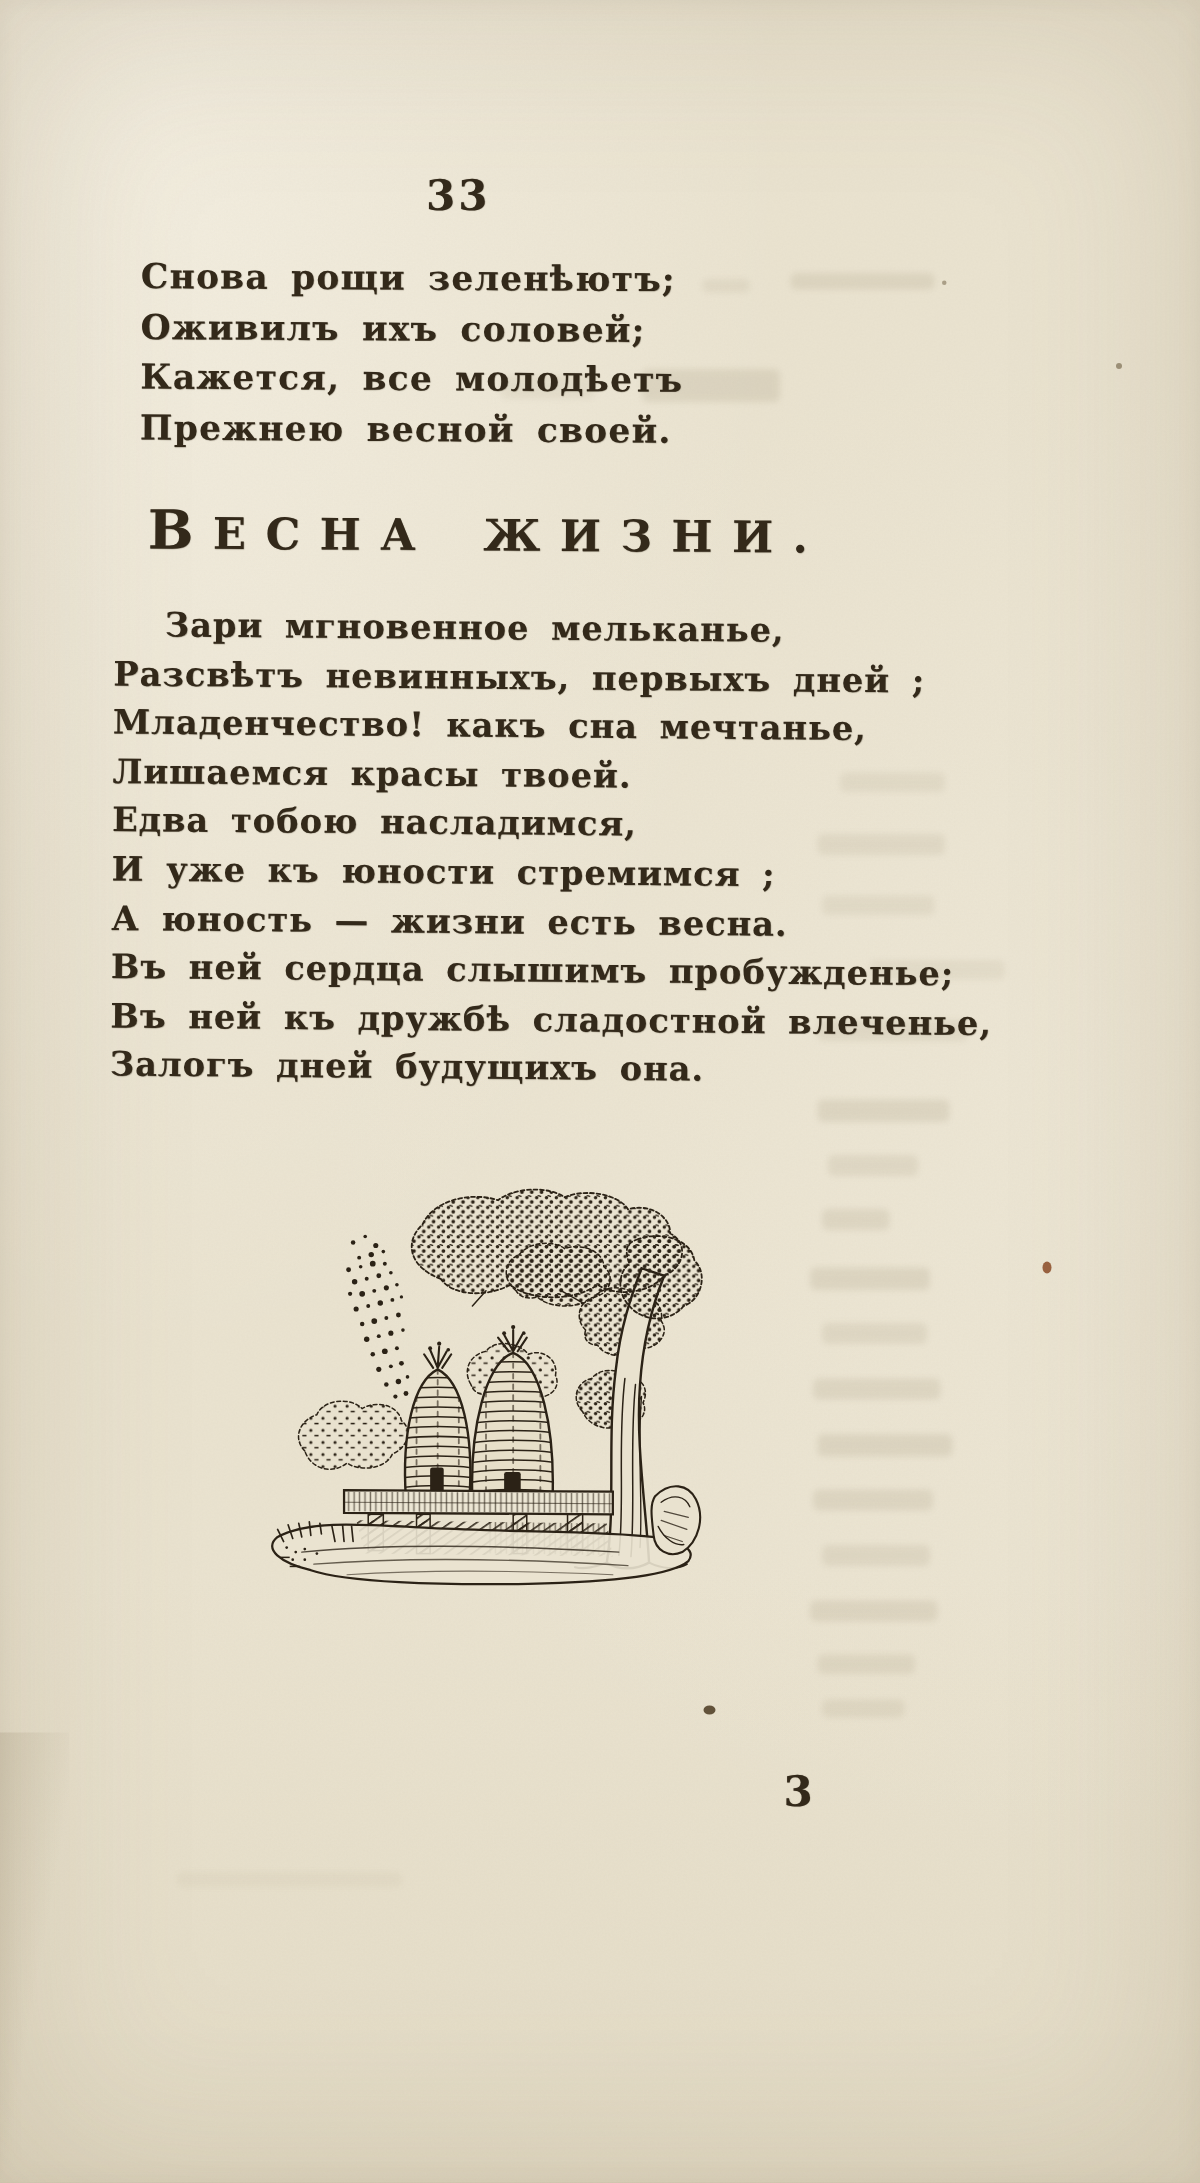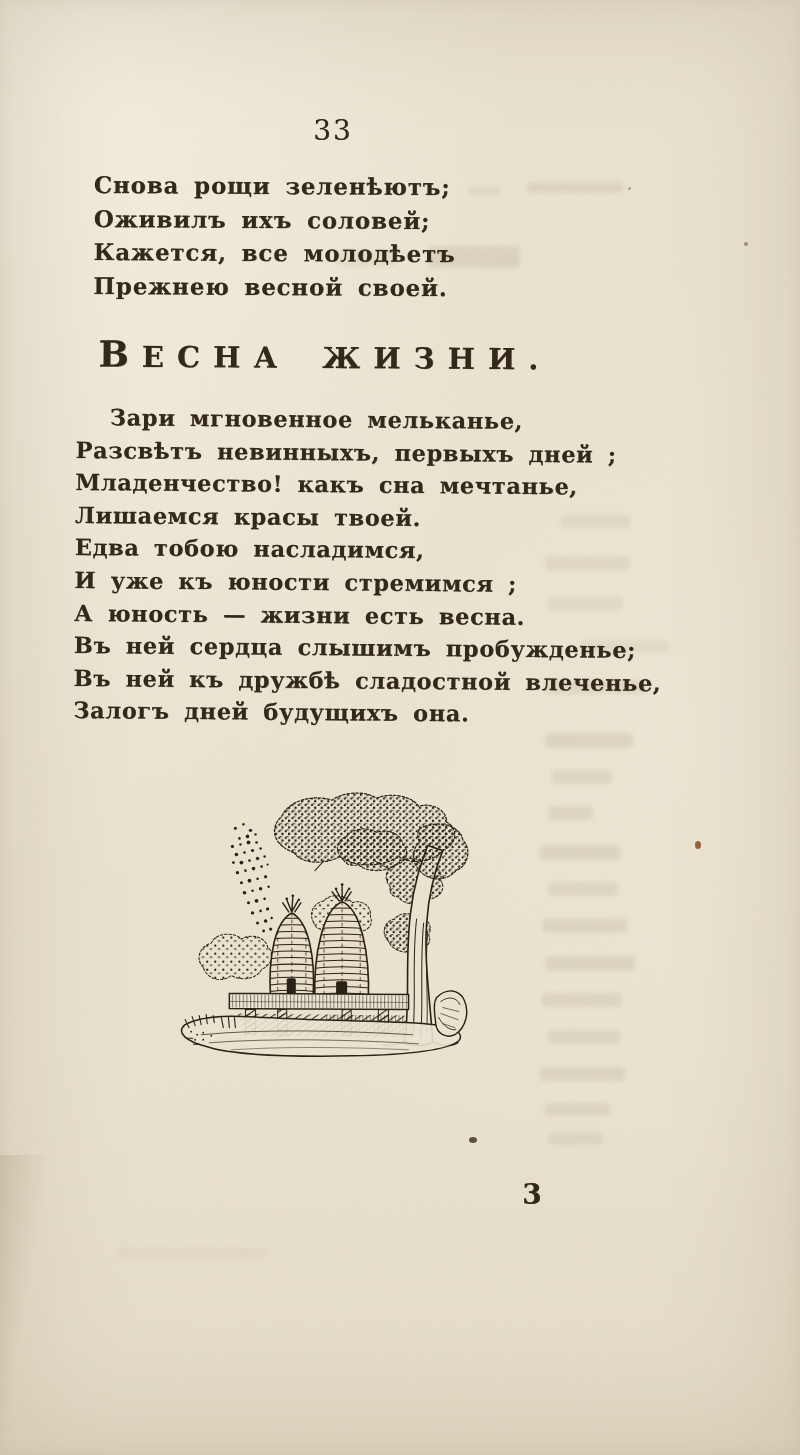--- a/index.html
+++ b/index.html
@@ -10,22 +10,22 @@
       radial-gradient(ellipse at 14% 7%, rgba(253,250,242,0.45), rgba(253,250,242,0) 42%),
       radial-gradient(ellipse at 85% 50%, rgba(244,239,226,0.25), rgba(244,239,226,0) 50%),
       linear-gradient(to bottom, rgba(0,0,0,0) 72%, rgba(190,176,140,0.14) 100%),
       #eae3d0;
     box-shadow: inset 0 0 110px 22px rgba(138,120,86,0.17), inset 0 0 16px rgba(138,120,86,0.10);
     font-family:"DejaVu Serif", serif;
     color:#33291a;
   }
   .grain{position:absolute;left:0;top:0;pointer-events:none;}
   .ink{color:#33291a;text-shadow:0.3px 0.3px 0.6px rgba(46,37,20,0.45);}
-  .pageno{position:absolute;left:298px;top:114px;width:70px;text-align:center;
-    font-size:28px;font-weight:normal;letter-spacing:2px;}
+  .pageno{position:absolute;left:284px;top:114px;width:70px;
+    font-size:28px;font-weight:bold;letter-spacing:2px;}
   .stanza{position:absolute;left:94px;top:168px;transform:rotate(0.35deg);transform-origin:0 0;}
   .stanza .pline{font-size:23px;font-weight:bold;line-height:33.5px;
     letter-spacing:0.8px;word-spacing:6px;white-space:nowrap;}
   .title{position:absolute;left:90px;top:334px;width:470px;margin:0;text-align:center;
     font-size:29px;font-weight:bold;letter-spacing:13px;word-spacing:9px;white-space:nowrap;
     transform:rotate(0.35deg);}
   .title::first-letter{font-size:36px;}
   .poem{position:absolute;left:76px;top:401px;transform:rotate(0.5deg);transform-origin:0 0;}
   .poem .pline{font-size:22.5px;font-weight:bold;line-height:32.6px;
     letter-spacing:0.6px;word-spacing:6px;white-space:nowrap;}

